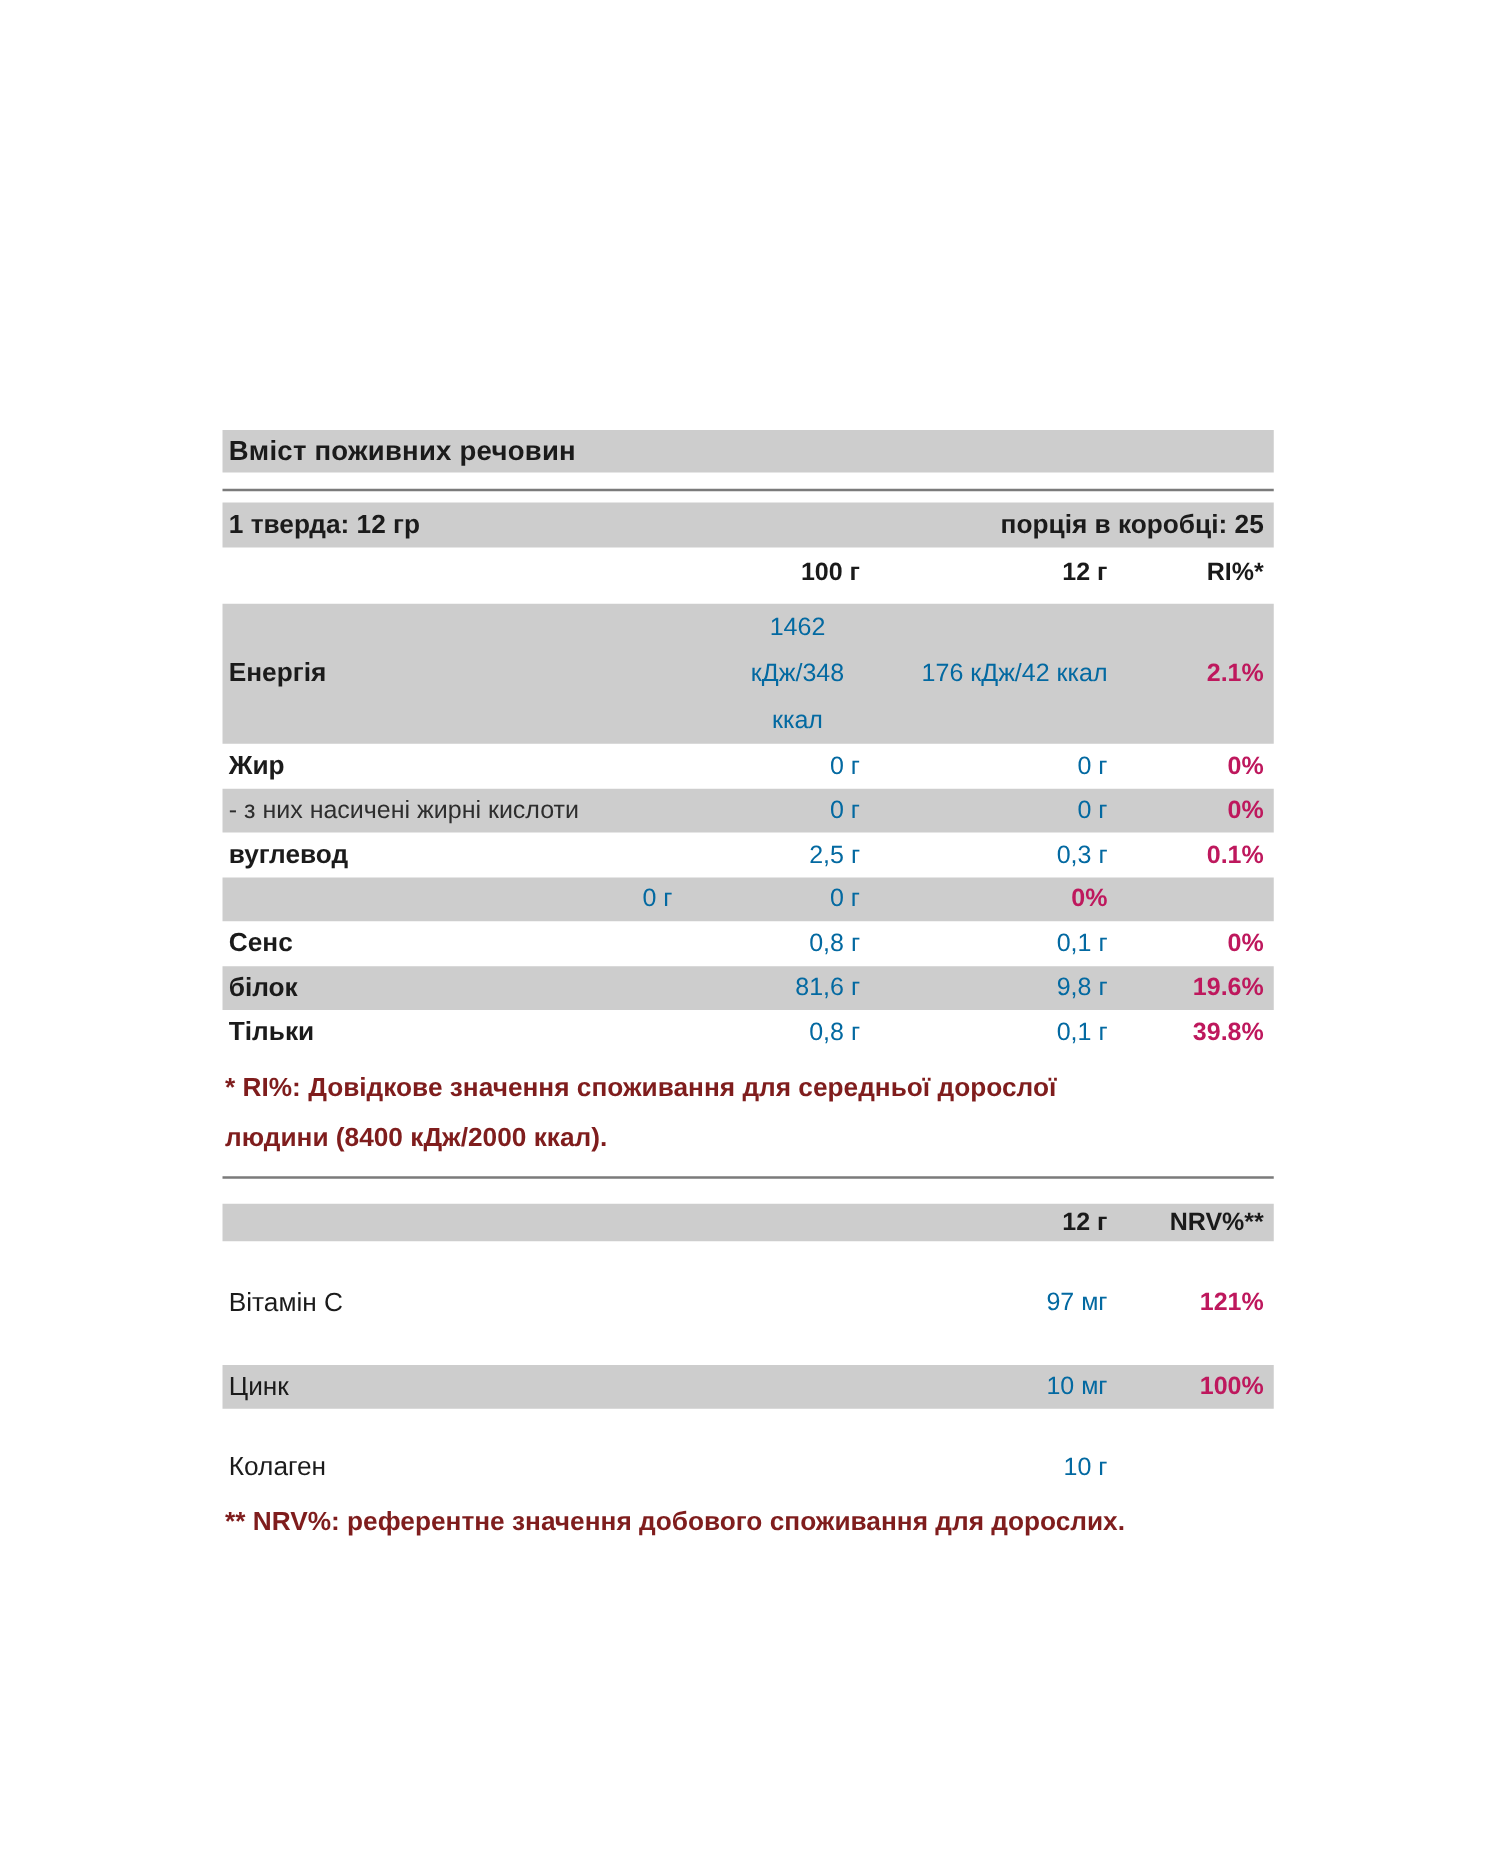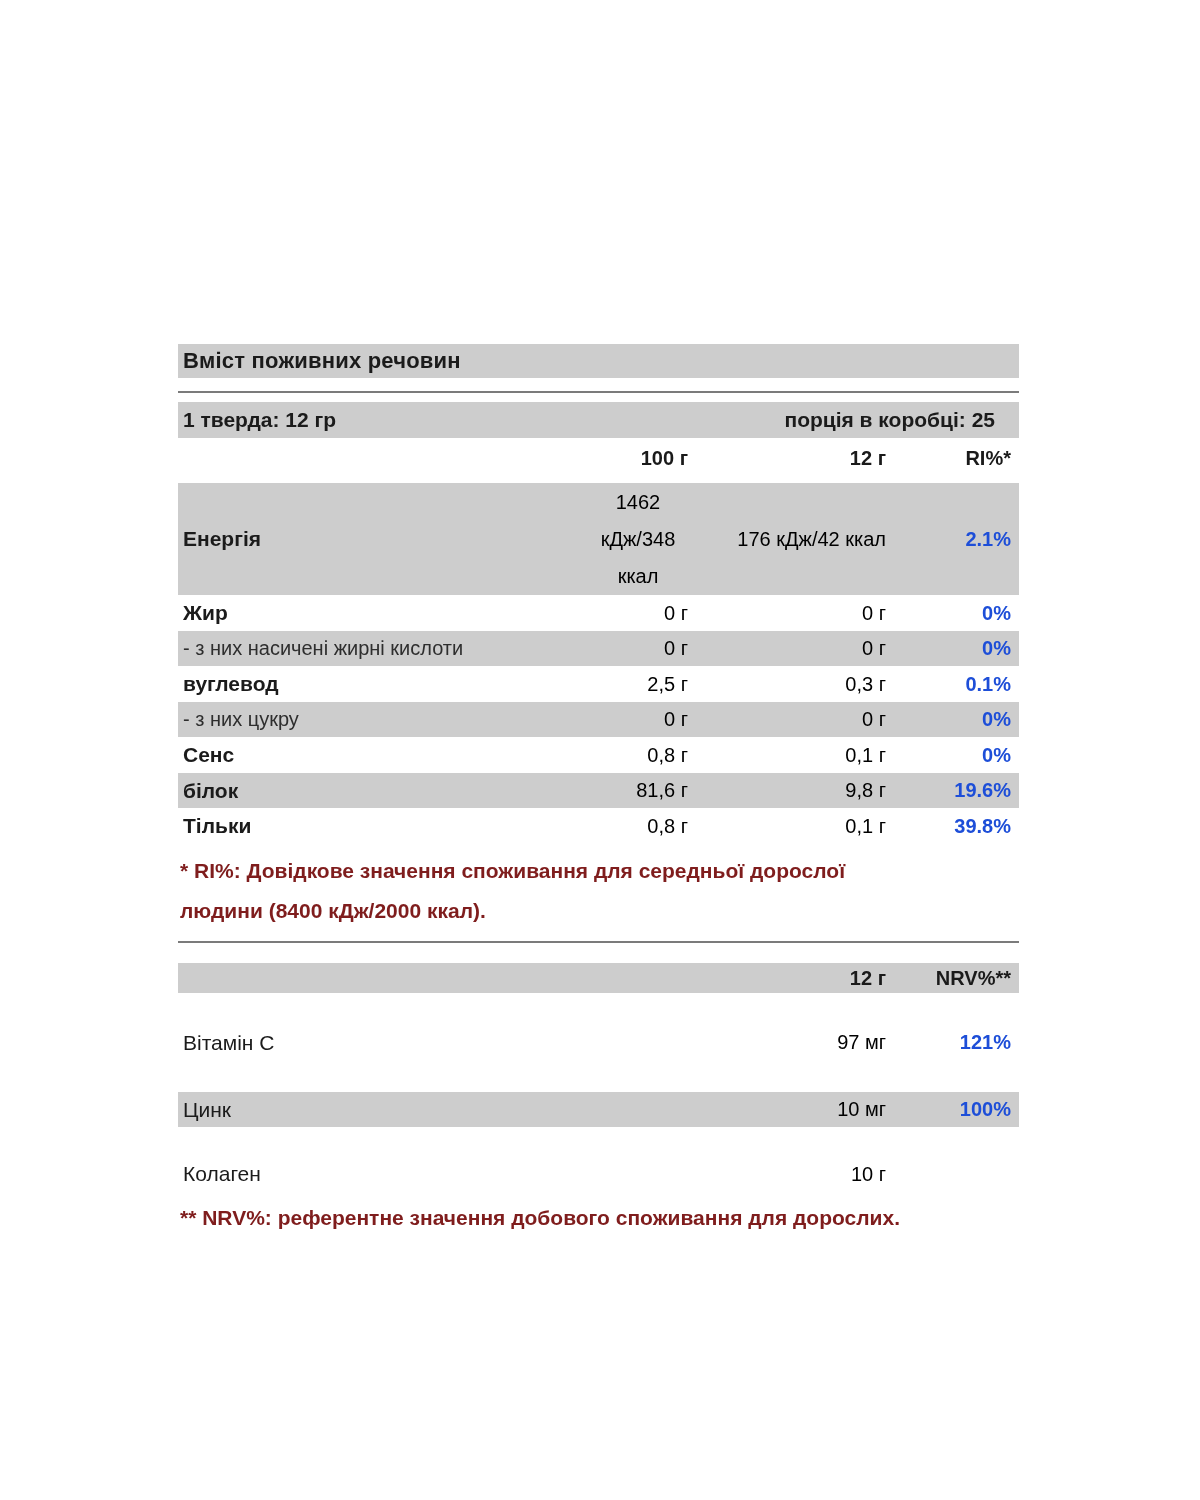--- a/index.html
+++ b/index.html
@@ -7,31 +7,31 @@
     width:1200px;height:1500px;background:#ffffff;position:relative;
     font-family:"Liberation Sans","DejaVu Sans",sans-serif;
     color:#1b1b1b;
   }
   .sheet{position:absolute;left:178px;top:344px;width:841px;}
   .graybar{background:#cdcdcd;display:flex;align-items:center;}
   .titlebar{height:34px;font-size:22px;font-weight:bold;padding:0 8px 0 5px;letter-spacing:0.2px;}
   .rule{height:2px;background:#7b7b7b;}
   .rule-1{margin-top:13px;}
   .rule-2{margin-top:10px;}
-  .servingbar{margin-top:9px;height:36px;font-size:21px;font-weight:bold;justify-content:space-between;padding:0 24px 0 5px;text-align:center;}
+  .servingbar{margin-top:9px;height:36px;font-size:21px;font-weight:bold;justify-content:space-between;padding:0 8px 0 5px;text-align:center;}
   
   .row{display:grid;grid-template-columns:1fr 150px 198px 125px;align-items:center;padding:0 8px 0 5px;}
   .row2{display:grid;grid-template-columns:1fr 198px 125px;align-items:center;padding:0 8px 0 5px;margin-top:29px;}
   .shade{background:#cdcdcd;}
   .h40{height:40px;}  .h44{height:36px;}  .h35{height:35px;}
   .h41{height:41px;}  .h30{height:30px;}  .h112{height:112px;margin-top:5px;}
   .lbl{font-size:21px;font-weight:bold;color:#1b1b1b;}
   .sub .lbl{font-weight:normal;font-size:20px;color:#2e2e2e;}
-  .c{text-align:right;font-size:20px;color:#000000;white-space:nowrap;}
-  .c.pct{font-weight:bold;color:#1d4ed8;}
+  .c{text-align:right;font-size:20px;color:#0369a1;white-space:nowrap;}
+  .c.pct{font-weight:bold;color:#be185d;}
   .hdrcell{text-align:right;font-size:20px;font-weight:bold;color:#1a1a1a;}
   .energy-wrap{display:inline-block;max-width:100px;text-align:center;line-height:37px;white-space:normal;}
   .fn{font-size:21px;line-height:40px;color:#7f1d1d;margin-top:7px;padding-left:2px;font-weight:bold;}
   .fn-2{margin-top:6px;}
   .mt20{margin-top:20px;}
 </style>
 </head>
 <body>
 
 <div class="sheet">
@@ -78,21 +78,20 @@
     </div>
 
     <div class="row h44">
       <div class="lbl">вуглевод</div>
       <div class="c">2,5 г</div>
       <div class="c">0,3 г</div>
       <div class="c pct">0.1%</div>
     </div>
 
     <div class="row shade sub h35">
-      <div class="lbl">- з них цукру</div>
       <div class="c">0 г</div>
       <div class="c">0 г</div>
       <div class="c pct">0%</div>
     </div>
 
     <div class="row h44">
       <div class="lbl">Сенс</div>
       <div class="c">0,8 г</div>
       <div class="c">0,1 г</div>
       <div class="c pct">0%</div>

